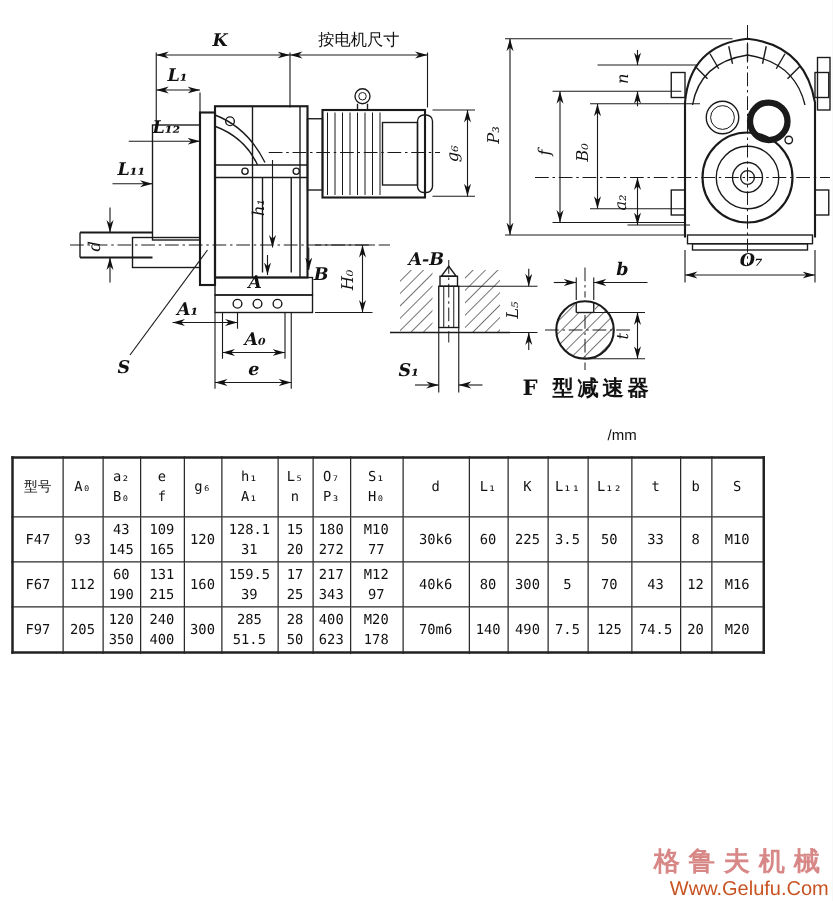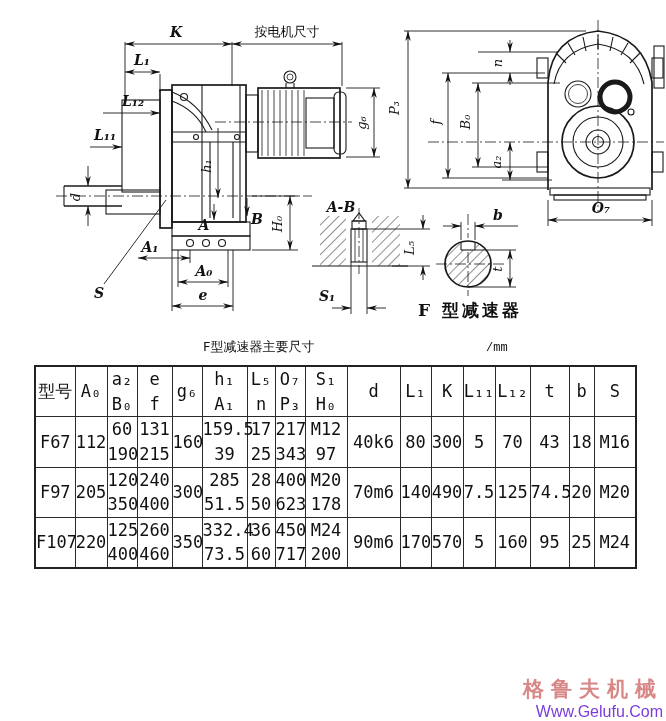--- a/index.html
+++ b/index.html
@@ -11,33 +11,33 @@
   .thin{stroke:#1a1a1a;stroke-width:.8;fill:none;}
   .cl{stroke:#1a1a1a;stroke-width:.8;fill:none;stroke-dasharray:11 3 2 3;}
   .dim{stroke:#1a1a1a;stroke-width:.9;fill:none;}
   .lbl{font:italic 13px "DejaVu Serif",serif;fill:#111;}
   .lblb{font:italic bold 14px "DejaVu Serif",serif;fill:#111;}
   .cjk{font:13px "DejaVu Sans",sans-serif;fill:#111;}
   .cap{font:bold 17px "DejaVu Serif",serif;fill:#111;letter-spacing:3px;}
   .ttl{position:absolute;left:203px;top:338px;font-size:13px;
        font-family:"DejaVu Sans",sans-serif;}
   .unit{position:absolute;left:486px;top:341px;font-size:12px;
-        font-family:Liberation Mono, monospace;}
+        font-family:Liberation Sans, sans-serif;}
   .tblwrap{position:absolute;left:9px;top:365px;}
   table{border-collapse:collapse;table-layout:fixed;width:601px;
-        font-family:"DejaVu Sans Mono",monospace;font-size:17px;margin-left:25px;}
+        font-family:"DejaVu Sans Mono",monospace;font-size:11px;}
   th,td{border:1.5px solid #2a2a2a;text-align:center;vertical-align:middle;
         white-space:pre-line;line-height:1.45;padding:0;font-weight:normal;}
   thead th{height:46px;}
   tbody td{height:35px;}
   table{border:2px solid #222;}
   .wm{position:absolute;right:3px;top:675px;text-align:right;pointer-events:none;}
   .wm .w1{font-size:21px;letter-spacing:7px;color:#cf6a6a;opacity:.8;
           font-family:"DejaVu Serif",serif;font-weight:bold;}
-  .wm .w2{font-size:16px;color:#6d28d9;opacity:.9;
+  .wm .w2{font-size:16px;color:#c2410c;opacity:.9;
           font-family:"Liberation Sans",sans-serif;}
 </style>
 </head>
 <body>
 
 <div class="screen">
 
 <svg width="666" height="332" viewBox="0 0 666 332">
   <defs>
     <marker id="ar" markerWidth="11" markerHeight="8" refX="10" refY="3" orient="auto-start-reverse" markerUnits="userSpaceOnUse">
@@ -258,21 +258,20 @@
     <text class="lblb" x="498" y="220" text-anchor="middle">b</text>
 
     <line class="dim" x1="475" y1="250" x2="516" y2="250"></line>
     <line class="dim" x1="468" y1="287" x2="516" y2="287"></line>
     <line class="dim" x1="510" y1="250" x2="510" y2="287" marker-start="url(#ar)" marker-end="url(#ar)"></line>
     <text class="lbl" x="502" y="269" text-anchor="middle" transform="rotate(-90 502 269)">t</text>
     <text class="cap" x="470" y="316" text-anchor="middle">F 型减速器</text>
   </g>
 </svg>
 
-<div class="ttl">F型减速器主要尺寸</div>
 <div class="unit">/mm</div>
 
 <div class="tblwrap">
   <table>
     <colgroup id="cols">
           <col style="width: 40px;">
           <col style="width: 32px;">
           <col style="width: 30px;">
           <col style="width: 35px;">
           <col style="width: 30px;">
@@ -311,20 +310,45 @@
             <th>K</th>
             <th>L₁₁</th>
             <th>L₁₂</th>
             <th>t</th>
             <th>b</th>
             <th>S</th>
           </tr>
         </thead>
     <tbody id="tbody">
           <tr>
+            <td>F47</td>
+            <td>93</td>
+            <td>43
+145</td>
+            <td>109
+165</td>
+            <td>120</td>
+            <td>128.1
+31</td>
+            <td>15
+20</td>
+            <td>180
+272</td>
+            <td>M10
+77</td>
+            <td>30k6</td>
+            <td>60</td>
+            <td>225</td>
+            <td>3.5</td>
+            <td>50</td>
+            <td>33</td>
+            <td>8</td>
+            <td>M10</td>
+          </tr>
+          <tr>
             <td>F67</td>
             <td>112</td>
             <td>60
 190</td>
             <td>131
 215</td>
             <td>160</td>
             <td>159.5
 39</td>
             <td>17
@@ -332,21 +356,21 @@
             <td>217
 343</td>
             <td>M12
 97</td>
             <td>40k6</td>
             <td>80</td>
             <td>300</td>
             <td>5</td>
             <td>70</td>
             <td>43</td>
-            <td>18</td>
+            <td>12</td>
             <td>M16</td>
           </tr>
           <tr>
             <td>F97</td>
             <td>205</td>
             <td>120
 350</td>
             <td>240
 400</td>
             <td>300</td>
@@ -360,45 +384,20 @@
 178</td>
             <td>70m6</td>
             <td>140</td>
             <td>490</td>
             <td>7.5</td>
             <td>125</td>
             <td>74.5</td>
             <td>20</td>
             <td>M20</td>
           </tr>
-          <tr>
-            <td>F107</td>
-            <td>220</td>
-            <td>125
-400</td>
-            <td>260
-460</td>
-            <td>350</td>
-            <td>332.4
-73.5</td>
-            <td>36
-60</td>
-            <td>450
-717</td>
-            <td>M24
-200</td>
-            <td>90m6</td>
-            <td>170</td>
-            <td>570</td>
-            <td>5</td>
-            <td>160</td>
-            <td>95</td>
-            <td>25</td>
-            <td>M24</td>
-          </tr>
         </tbody>
   </table>
 </div>
 
 <div class="wm">
   <div class="w1">格鲁夫机械</div>
   <div class="w2">Www.Gelufu.Com</div>
 </div>
 
 </div>

